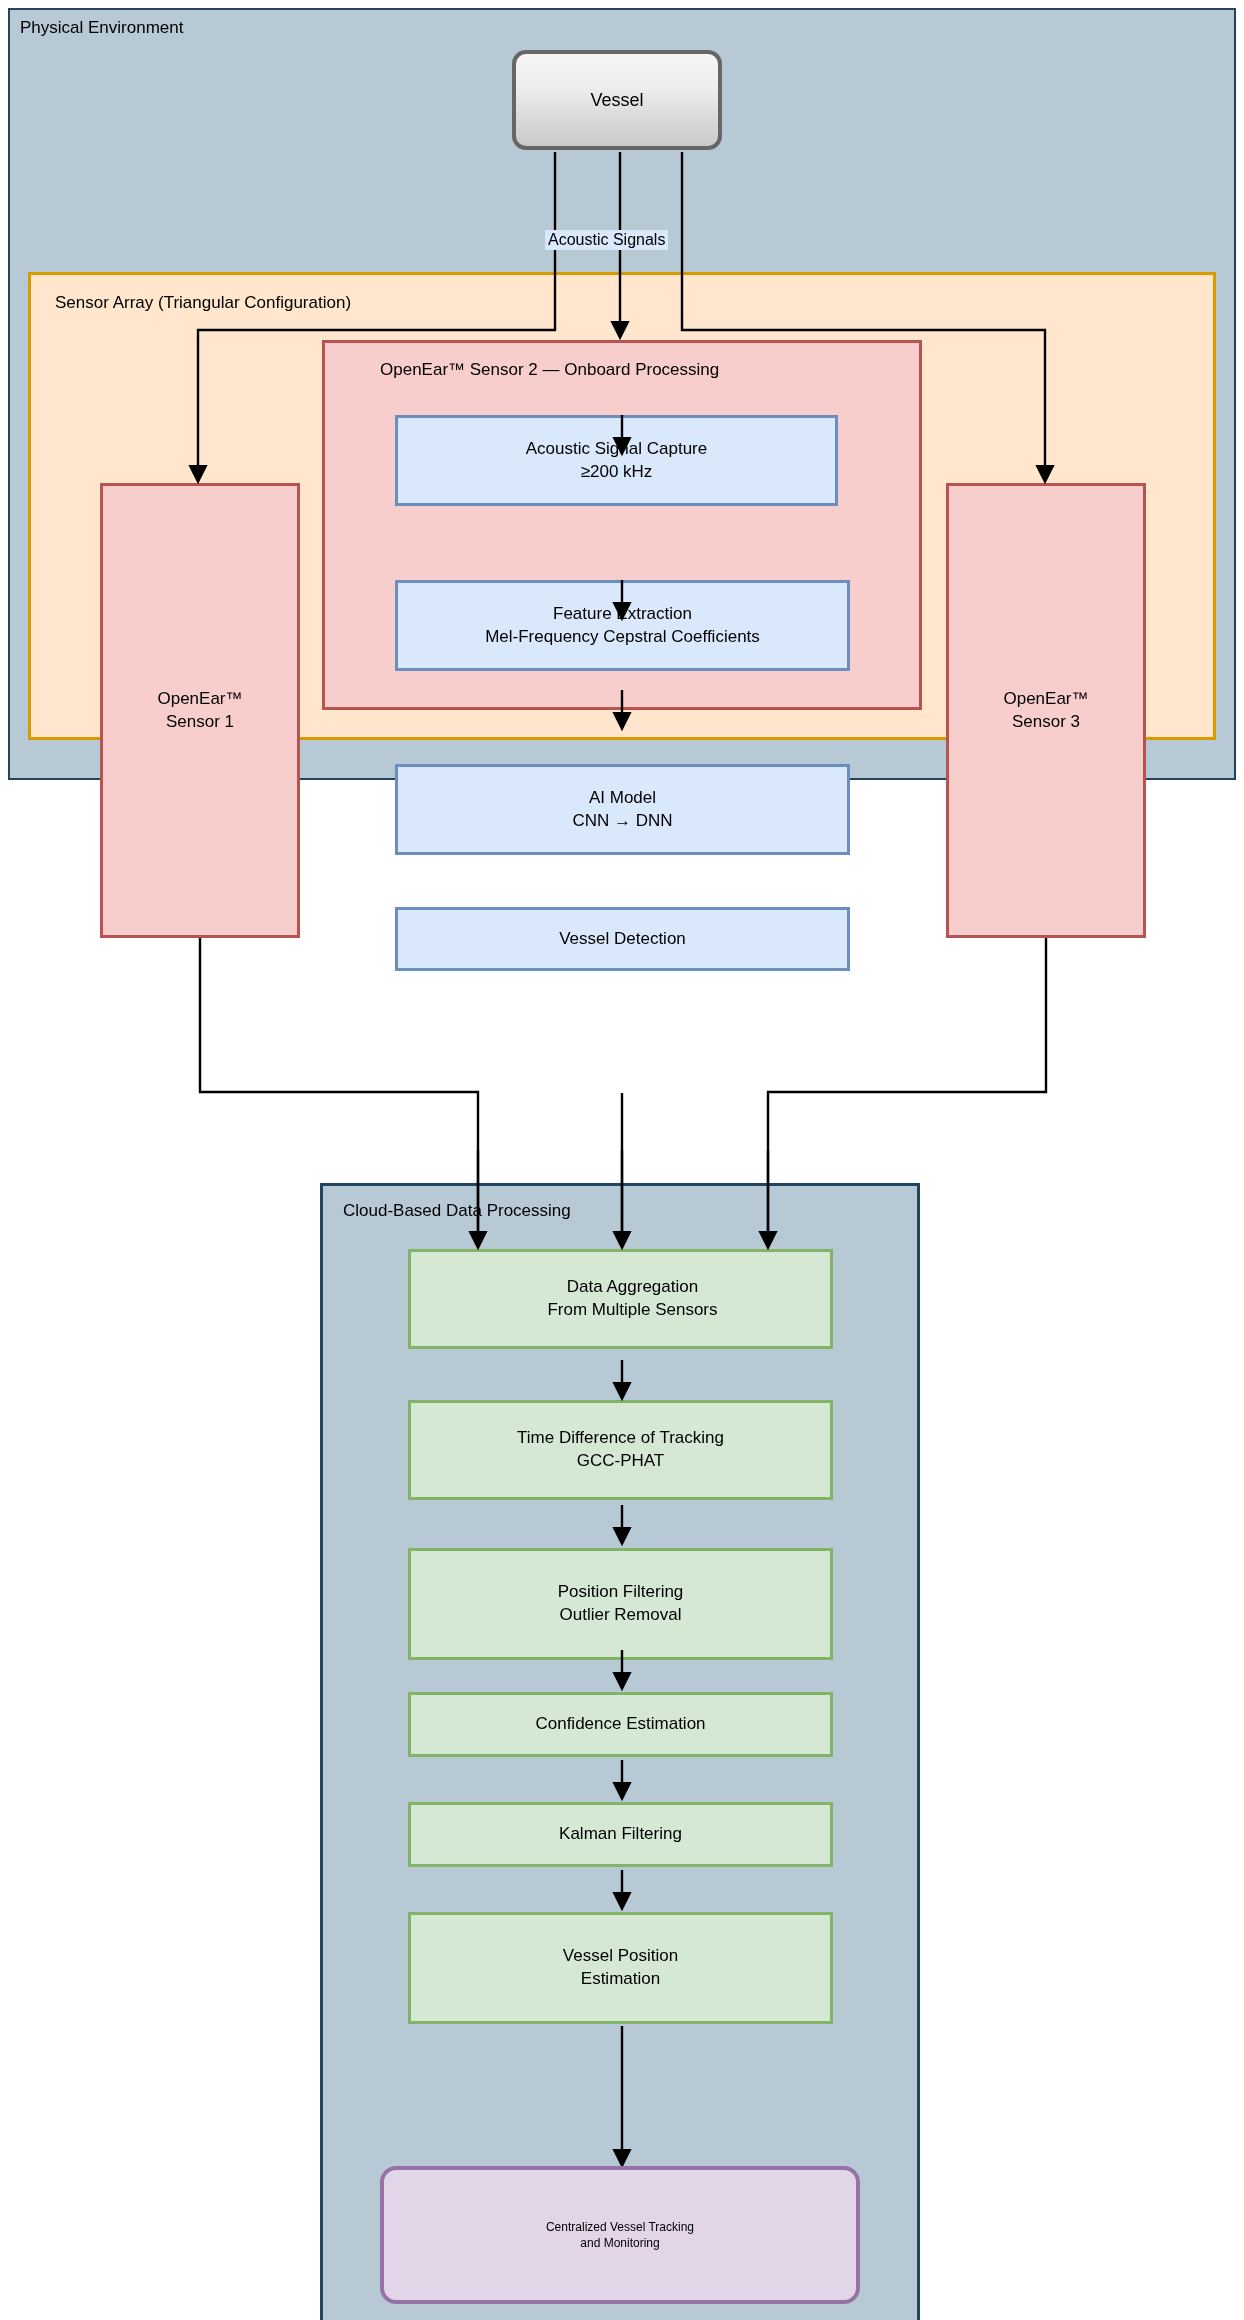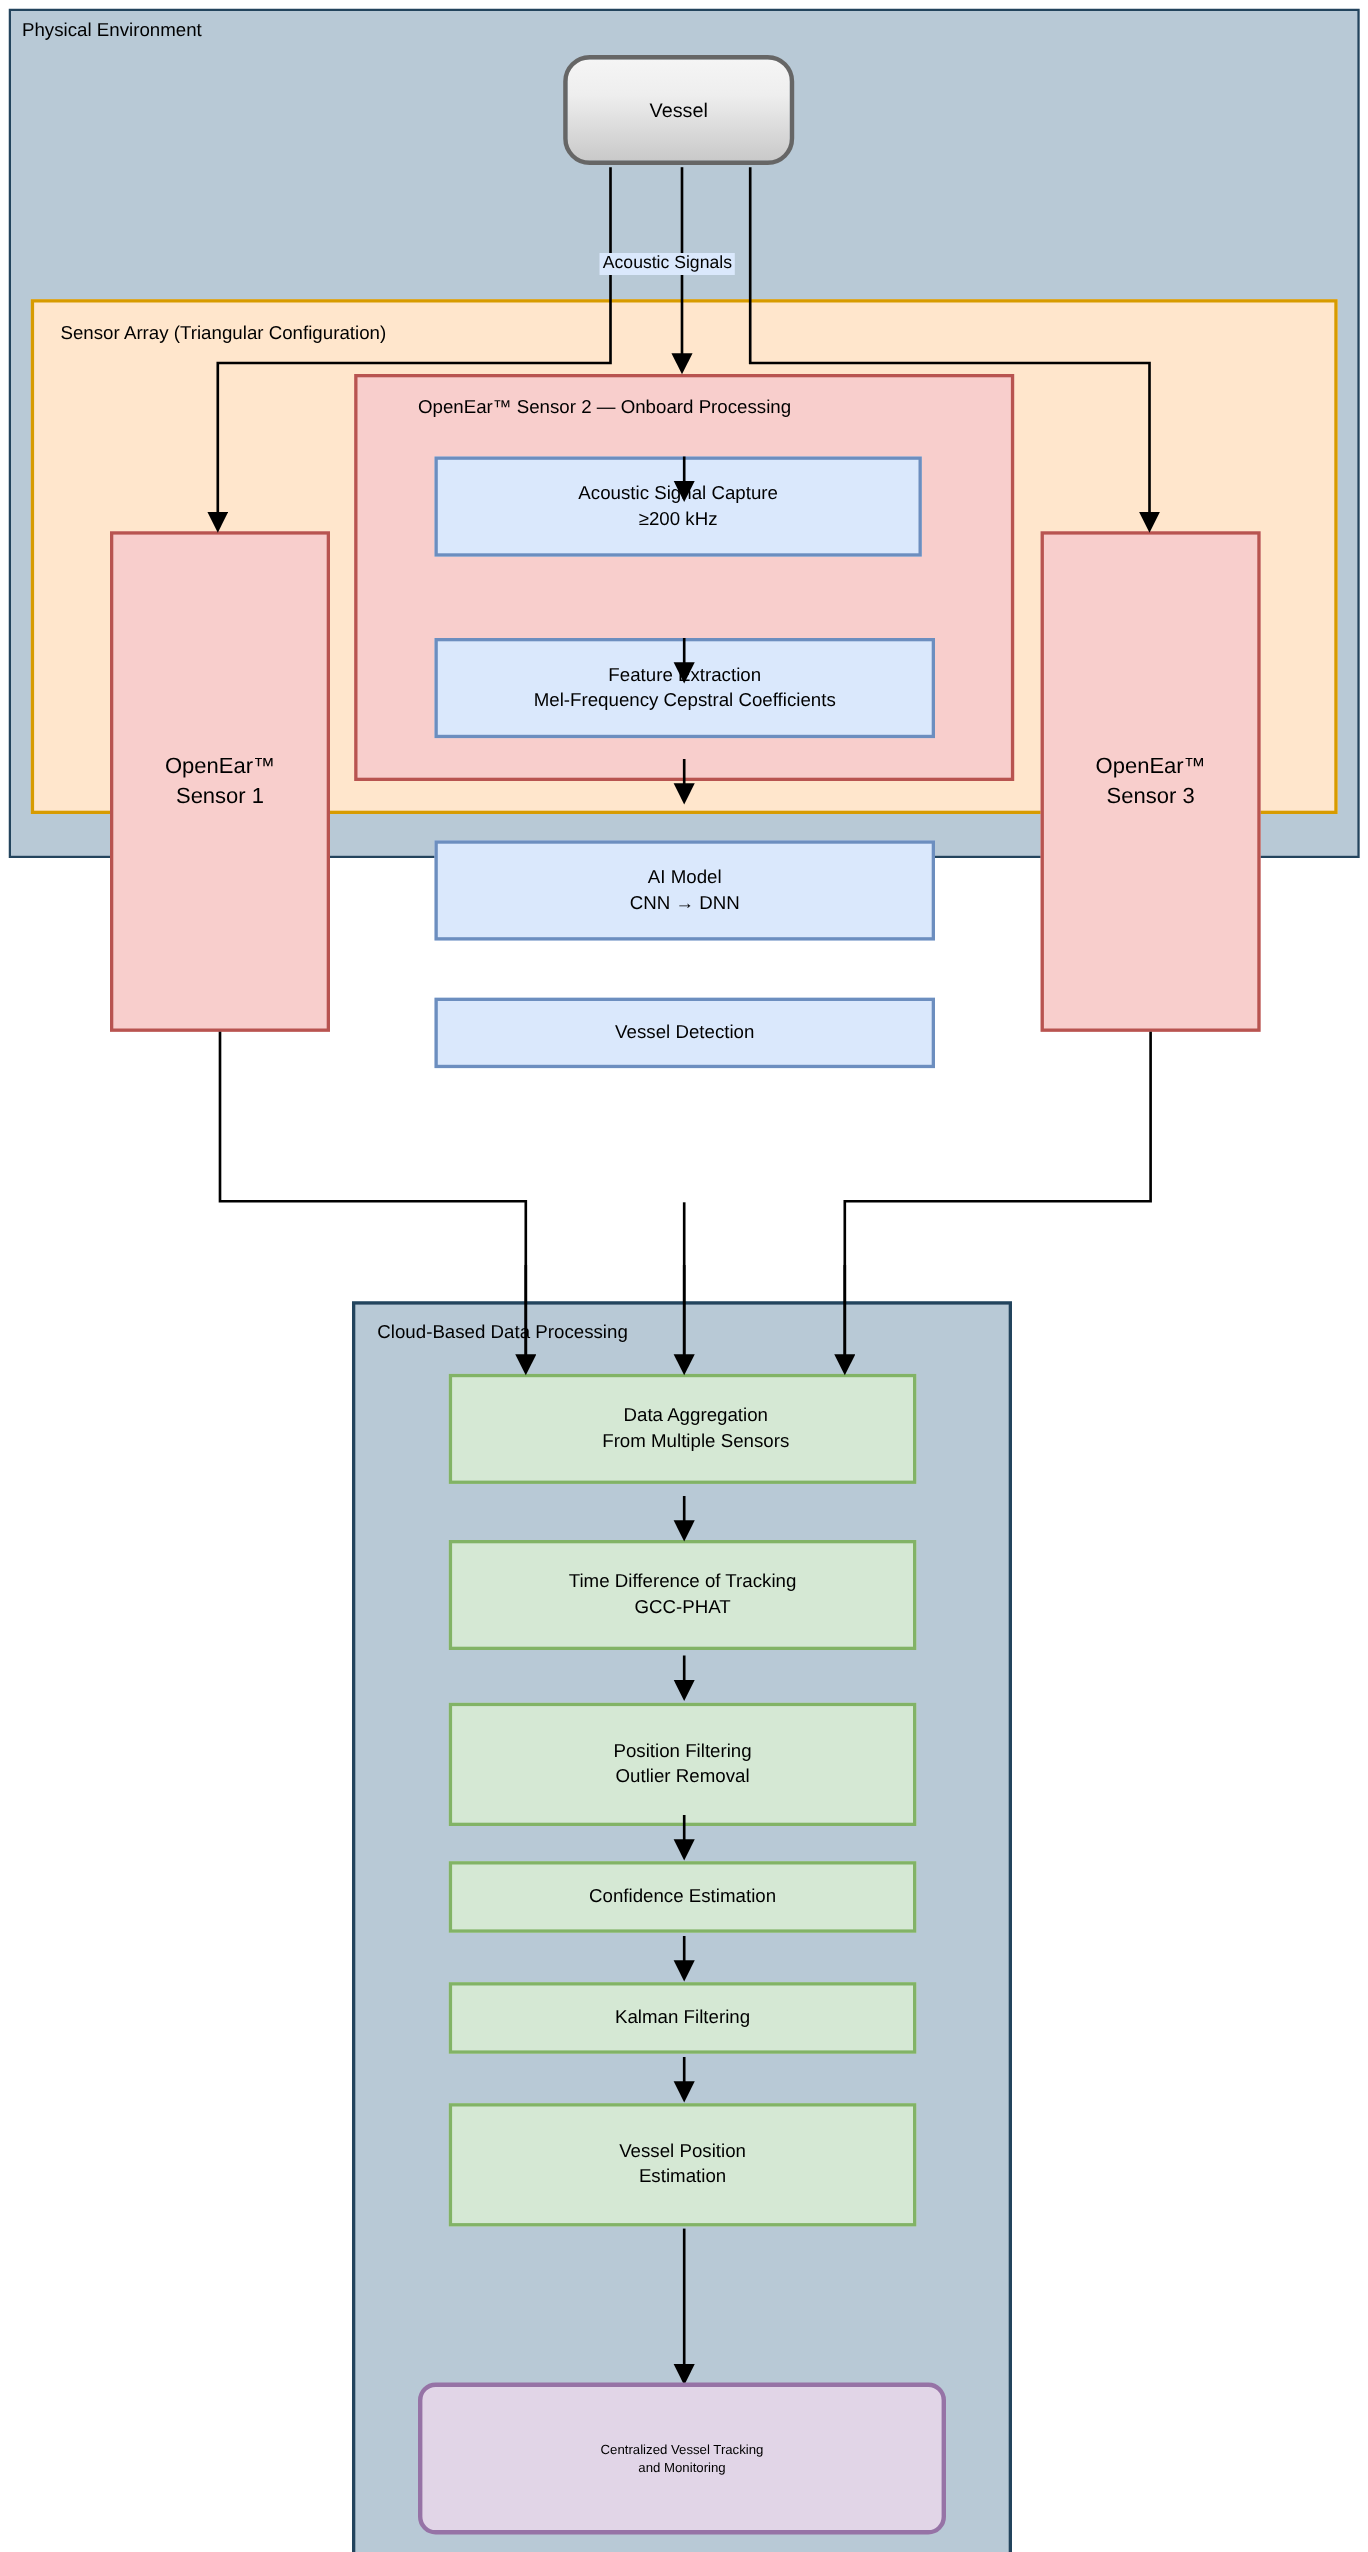--- a/index.html
+++ b/index.html
@@ -85,40 +85,40 @@
   }
   #cloud-box-label{
     left:343px; top:1201px;
     font-size:17px;
     z-index:2;
   }
   
   .sensor-node{
     background:#f8cecc;
     border:3px solid #b85450;
-    font-size:20px;
+    font-size:17px;
     z-index:4;
   }
   .proc-node{
     background:#dae8fc;
     border:3px solid #6c8ebf;
     font-size:17px;
     z-index:4;
   }
   .cloud-node{
     background:#d5e8d4;
     border:3px solid #82b366;
     font-size:17px;
     z-index:4;
   }
   #vessel{
     left:512px; top:50px;
     width:210px; height:100px;
     border:4px solid #666666;
-    border-radius:24px;
+    border-radius:14px;
     background:linear-gradient(180deg,#f5f5f5 0%,#eeeeee 35%,#c9c9c9 100%);
     font-size:18px;
     z-index:6;
   }
   #central-node{
     left:380px; top:2166px;
     width:480px; height:138px;
     background:#e1d5e7;
     border:4px solid #9673a6;
     border-radius:16px;

